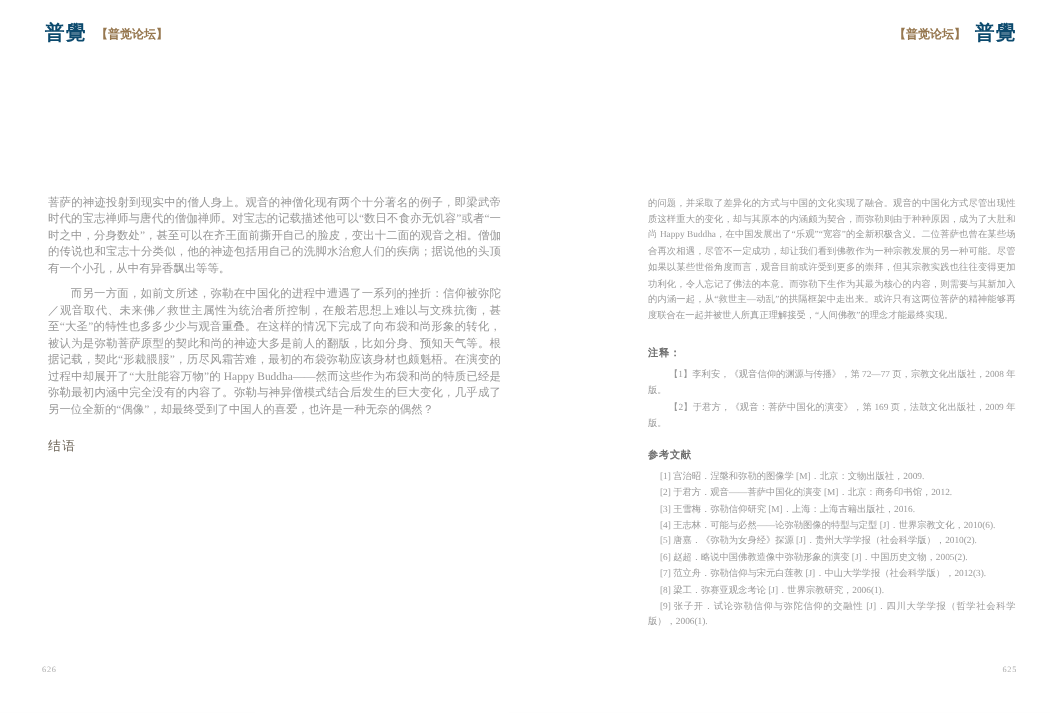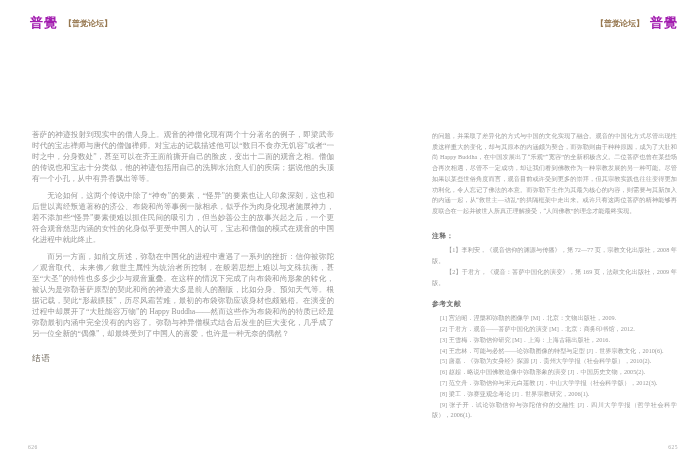--- a/index.html
+++ b/index.html
@@ -10,21 +10,21 @@
     overflow:hidden;
     position:relative;
   }
   .spread{
     position:absolute;inset:0;background:#ffffff;
   }
   
   .header{position:absolute;top:13px;color:#8a6a45;white-space:nowrap;}
   .header-left{left:30px;text-align:left;}
   .header-right{right:22px;text-align:center;}
-  .brand{font-size:13px;font-weight:bold;letter-spacing:1px;color:#a21caf;}
+  .brand{font-size:13px;font-weight:bold;letter-spacing:1px;color:#0c4a6e;}
   .forum{font-size:8px;font-weight:bold;color:#96774f;position:relative;top:-1px;margin:0 2px;font-family:Liberation Serif, serif;}
   
   .body-left{
     position:absolute;left:32px;top:129px;width:302px;
     font-size:7.6px;line-height:11px;color:#979797;
     text-align:justify;text-justify:inter-ideograph;
   }
   .body-left p{margin:0 0 6px 0;text-indent:2em;}
   .body-left p.no-indent{text-indent:0;}
   .section-heading{
@@ -53,21 +53,20 @@
 <div class="spread">
 
   <div>
     <div class="header header-left">
       <span class="brand">普覺</span>
       <span class="forum">【普觉论坛】</span>
     </div>
 
     <div class="body-left">
       <p class="no-indent">菩萨的神迹投射到现实中的僧人身上。观音的神僧化现有两个十分著名的例子，即梁武帝时代的宝志禅师与唐代的僧伽禅师。对宝志的记载描述他可以“数日不食亦无饥容”或者“一时之中，分身数处”，甚至可以在齐王面前撕开自己的脸皮，变出十二面的观音之相。僧伽的传说也和宝志十分类似，他的神迹包括用自己的洗脚水治愈人们的疾病；据说他的头顶有一个小孔，从中有异香飘出等等。</p>
-      <p>无论如何，这两个传说中除了“神奇”的要素，“怪异”的要素也让人印象深刻，这也和后世以离经叛道著称的济公、布袋和尚等事例一脉相承，似乎作为肉身化现者施展神力，若不添加些“怪异”要素便难以抓住民间的吸引力，但当妙善公主的故事兴起之后，一个更符合观音慈悲内涵的女性的化身似乎更受中国人的认可，宝志和僧伽的模式在观音的中国化进程中就此终止。</p>
       <p>而另一方面，如前文所述，弥勒在中国化的进程中遭遇了一系列的挫折：信仰被弥陀／观音取代、未来佛／救世主属性为统治者所控制，在般若思想上难以与文殊抗衡，甚至“大圣”的特性也多多少少与观音重叠。在这样的情况下完成了向布袋和尚形象的转化，被认为是弥勒菩萨原型的契此和尚的神迹大多是前人的翻版，比如分身、预知天气等。根据记载，契此“形裁腲脮”，历尽风霜苦难，最初的布袋弥勒应该身材也颇魁梧。在演变的过程中却展开了“大肚能容万物”的 Happy Buddha——然而这些作为布袋和尚的特质已经是弥勒最初内涵中完全没有的内容了。弥勒与神异僧模式结合后发生的巨大变化，几乎成了另一位全新的“偶像”，却最终受到了中国人的喜爱，也许是一种无奈的偶然？</p>
       <div class="section-heading">结语</div>
     </div>
 
     <div class="pagenum pagenum-left">626</div>
   </div>
 
   <div>
     <div class="header header-right">
       <span class="forum">【普觉论坛】</span>

